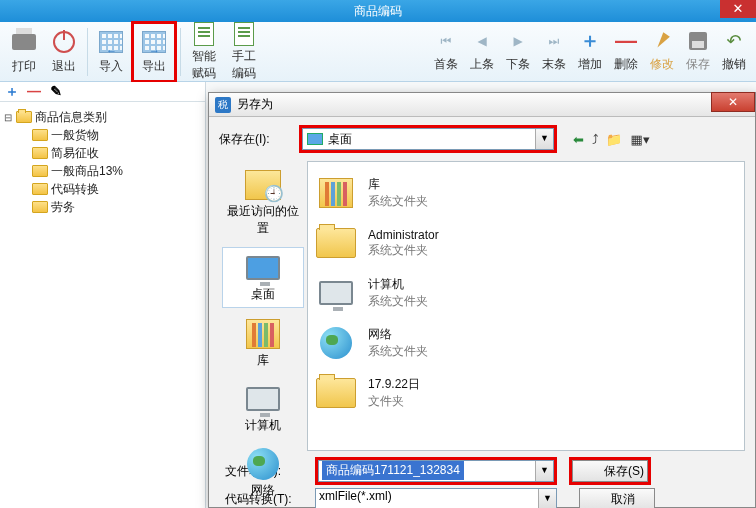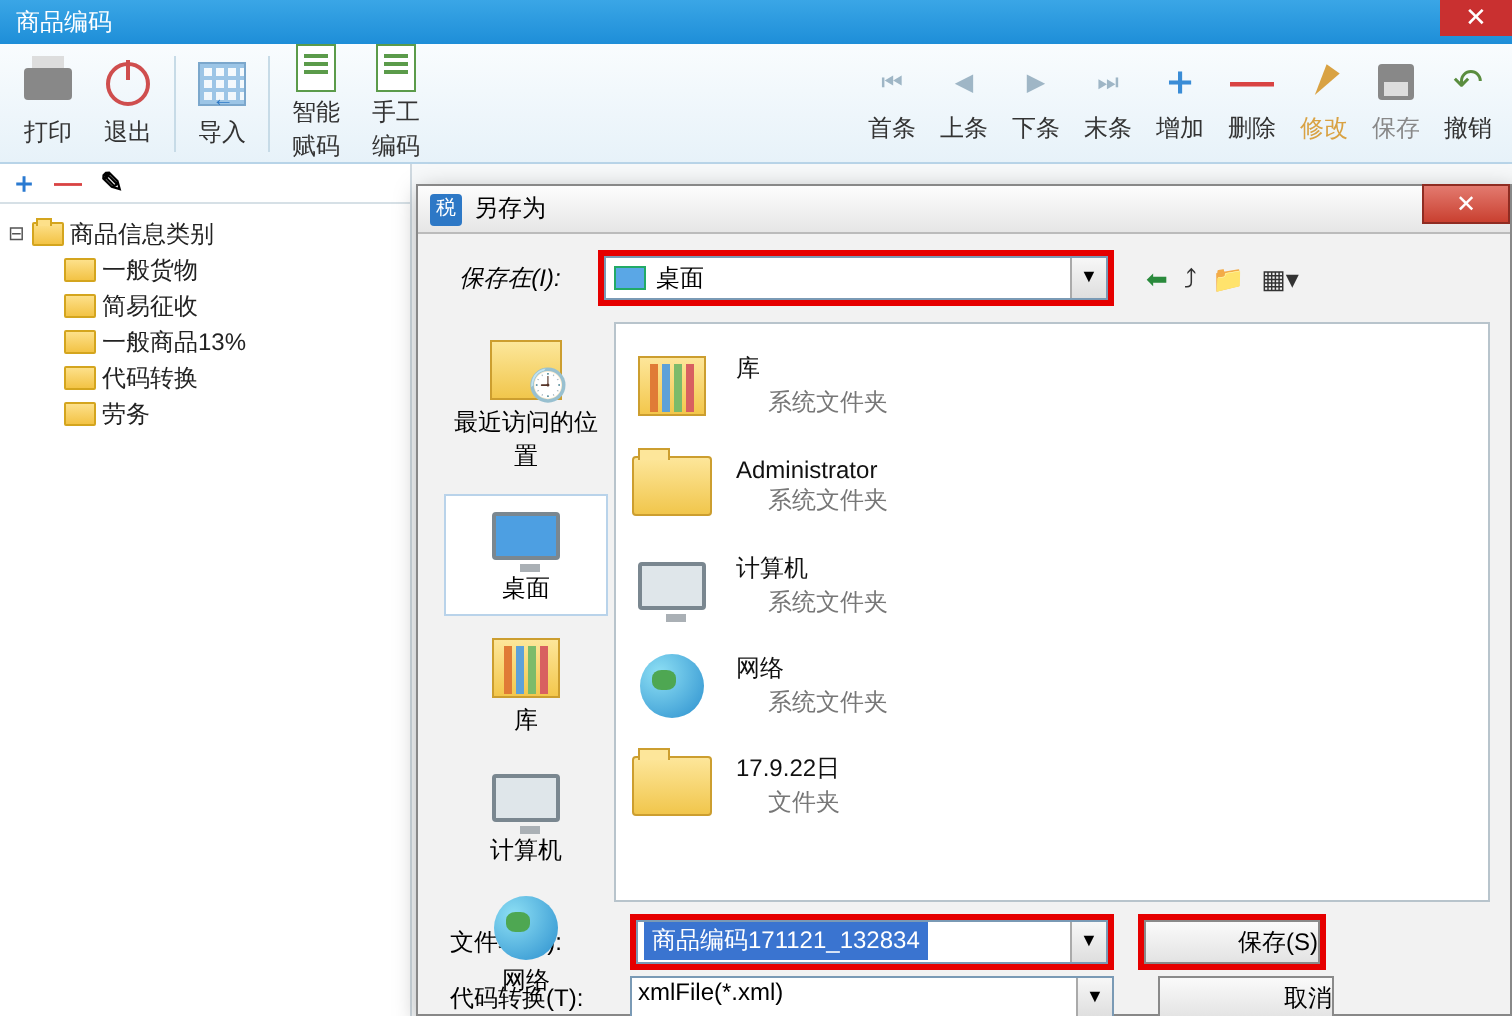--- a/index.html
+++ b/index.html
@@ -1,19 +1,19 @@
 <!DOCTYPE html>
 <html><head>
 <meta charset="utf-8">
 <style>
   * { box-sizing: border-box; margin: 0; padding: 0; font-family: "Microsoft YaHei", SimSun, sans-serif; }
   body { width: 756px; height: 508px; background: #fff; overflow: hidden; position: relative; font-size: 12px; }
 
   
-  .titlebar { height: 22px; background: linear-gradient(#3aa6e6, #1e8ed8); color: #fff; display: flex; align-items: center; padding: 0 8px; }
+  .titlebar { height: 22px; background: linear-gradient(#3aa6e6, #1e8ed8); color: #fff; display: flex; align-items: center; padding: 0 8px; justify-content: center; }
   .titlebar-close { position: absolute; right: 0; top: 0; width: 36px; height: 18px; background: #c93030; color: #fff; text-align: center; line-height: 17px; font-size: 13px; }
 
   
   .toolbar { height: 60px; background: linear-gradient(#f9fcfe,#e7f2f9); border-bottom: 1px solid #b8d4e8; display: flex; align-items: center; padding: 2px 4px; }
   .tool-btn { display: flex; flex-direction: column; align-items: center; justify-content: center; width: 40px; height: 56px; cursor: pointer; }
   .tool-btn .ic { width: 28px; height: 28px; margin-bottom: 2px; display:flex; align-items:center; justify-content:center; }
   .tool-btn .lbl { font-size: 12px; color: #333; }
   .tool-sep { width: 1px; height: 48px; background: #c7dbe7; margin: 0 3px; }
   .red-box { border: 3px solid #e60000; }
   .toolbar-spacer { flex: 1; }
@@ -41,50 +41,50 @@
   .main { flex:1; background:#f7f9fa; }
 
   
   .saveas { position:absolute; left:208px; top:92px; width:548px; height:416px; background:#f2f2f2; border:1px solid #888; box-shadow: 2px 4px 12px rgba(0,0,0,.35); }
   .saveas-title { height:24px; background: linear-gradient(#fdfdfd,#e6e6e6); border-bottom:1px solid #bbb; display:flex; align-items:center; padding:0 6px; position:relative; }
   .saveas-title .badge { width:16px; height:16px; background:#2d78c6; color:#fff; font-size:10px; text-align:center; line-height:16px; margin-right:6px; border-radius:2px; }
   .saveas-close { position:absolute; right:0; top:-1px; width:44px; height:20px; background: linear-gradient(#e37a6f,#c94030); color:#fff; text-align:center; line-height:19px; font-size:12px; border:1px solid #8f2c22; }
 
   .saveas-body { padding: 8px 10px 6px 10px; }
   .save-in-row { display:flex; align-items:center; gap:8px; margin-bottom:8px; }
-  .save-in-label { width:72px; text-align:center;font-style:italic; }
+  .save-in-label { width:72px; text-align:left; }
   .save-in-box { border:3px solid #e60000; padding:0; }
   .save-in-select { width:252px; height:22px; border:1px solid #7a9ab5; background:#fff; display:flex; align-items:center; padding:0 4px; position:relative; }
   .save-in-select .deskic { width:16px; height:12px; background:#5aa7e6; border:1px solid #2a6; margin-right:5px; }
   .save-in-select .dd { position:absolute; right:0; top:0; width:18px; height:20px; background:linear-gradient(#f7f7f7,#dedede); border-left:1px solid #aaa; text-align:center; line-height:19px; font-size:9px; }
   .nav-icons { display:flex; gap:8px; margin-left:8px; align-items:center; }
   .nav-icons span { font-size:13px; color:#333; }
 
   .saveas-content { display:flex; height:290px; }
   .places { width:88px; display:flex; flex-direction:column; align-items:center; gap:6px; padding-top:4px; }
   .place { width:82px; display:flex; flex-direction:column; align-items:center; padding:4px 0; }
   .place.sel { background:#fff; border:1px solid #b9d3ea; }
   .place .pic { width:38px; height:32px; display:flex; align-items:center; justify-content:center; }
   .place .plbl { font-size:12px; margin-top:2px; text-align:center; }
 
   .filelist { flex:1; background:#fff; border:1px solid #b8c4cc; padding:6px; overflow:hidden; }
   .file-item { display:flex; align-items:center; height:50px; gap:10px; }
   .file-ic { width:44px; height:40px; display:flex; align-items:center; justify-content:center; }
   .file-txt { display:flex; flex-direction:column; }
   .file-name { font-size:12px; color:#111; }
-  .file-sub { font-size:12px; color:#777;margin-left:16px; }
+  .file-sub { font-size:12px; color:#777; }
 
   .bottom-rows { padding: 6px 0 0 0; }
   .brow { display:flex; align-items:center; height:28px; gap:8px; }
   .brow .blabel { width:88px; padding-left:6px; }
   .fname-wrap { border:3px solid #e60000; padding:0; }
   .input-box { width:236px; height:22px; border:1px solid #7a9ab5; background:#fff; display:flex; align-items:flex-start; padding:0 3px; position:relative; }
   .input-box .dd { position:absolute; right:0; top:0; width:18px; height:20px; background:linear-gradient(#f7f7f7,#dedede); border-left:1px solid #aaa; text-align:center; line-height:19px; font-size:9px; }
   .fname-val { background:#3a74d0; color:#fff; padding:1px 4px; font-size:12px; }
-  .btn { width:88px; height:22px; border:1px solid #8a8a8a; background:linear-gradient(#fafafa,#e3e3e3); text-align:right; line-height:20px; font-size:12px; cursor:pointer; }
+  .btn { width:76px; height:22px; border:1px solid #8a8a8a; background:linear-gradient(#fafafa,#e3e3e3); text-align:left; line-height:20px; font-size:12px; cursor:pointer;padding-left:31px; }
   .save-box { border:3px solid #e60000; padding:0; margin-left:4px; }
 
   
   .ic-exit { width:22px;height:22px;border:2px solid #cf4e4e;border-radius:50%; position:relative;}
   .ic-exit::after{content:"";position:absolute;left:8px;top:-3px;width:2px;height:10px;background:#cf4e4e;}
   .ic-print { width:24px;height:16px;background:#888;border-radius:2px;position:relative;}
   .ic-print::before{content:"";position:absolute;top:-6px;left:4px;width:16px;height:6px;background:#ddd;}
   .ic-grid { width:24px;height:22px;background:repeating-linear-gradient(#9cc5e6 0 2px,transparent 2px 6px),repeating-linear-gradient(90deg,#9cc5e6 0 2px,transparent 2px 6px); border:1px solid #7ba7cc;}
   .ic-grid.arrow-in::after { content:"←"; position:relative; left:6px; top:10px; color:#2d78c6; font-size:11px; font-weight:bold;}
   .ic-grid.arrow-out::after { content:"→"; position:relative; left:6px; top:10px; color:#2d78c6; font-size:11px; font-weight:bold;}
@@ -129,20 +129,28 @@
       </div>
     <div class="lbl">退出</div>
   </div>
   <div class="tool-sep"></div>
   <div class="tool-btn">
     <div class="ic">
         <div class="ic-grid arrow-in"></div>
       </div>
     <div class="lbl">导入</div>
   </div>
+  <div class="red-box">
+    <div class="tool-btn">
+      <div class="ic">
+          <div class="ic-grid arrow-out"></div>
+        </div>
+      <div class="lbl">导出</div>
+    </div>
+  </div>
   <div class="tool-sep"></div>
   <div class="tool-btn">
     <div class="ic">
         <div class="ic-doc"></div>
       </div>
     <div class="lbl" style="white-space:pre">智能
 赋码</div>
   </div>
   <div class="tool-btn">
     <div class="ic">

